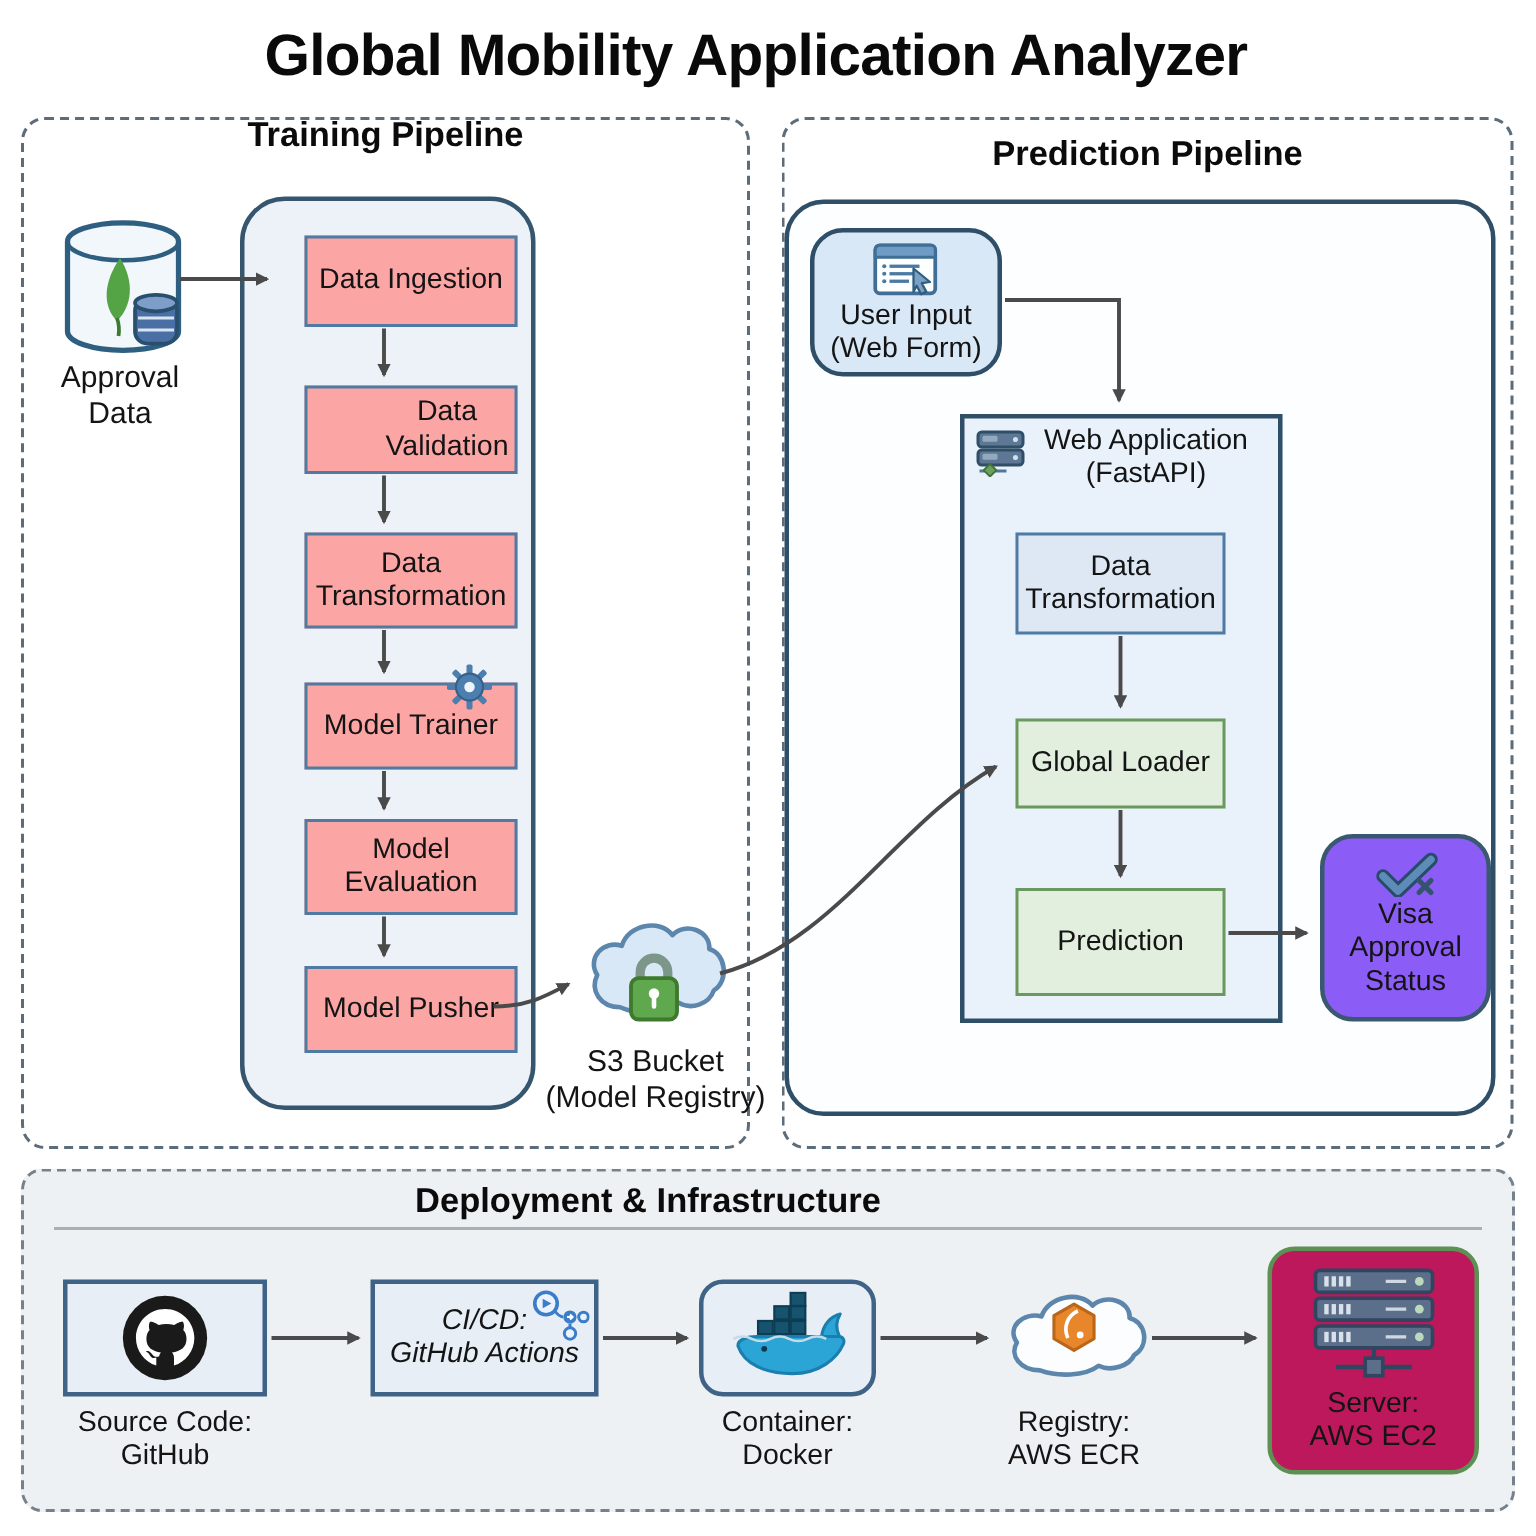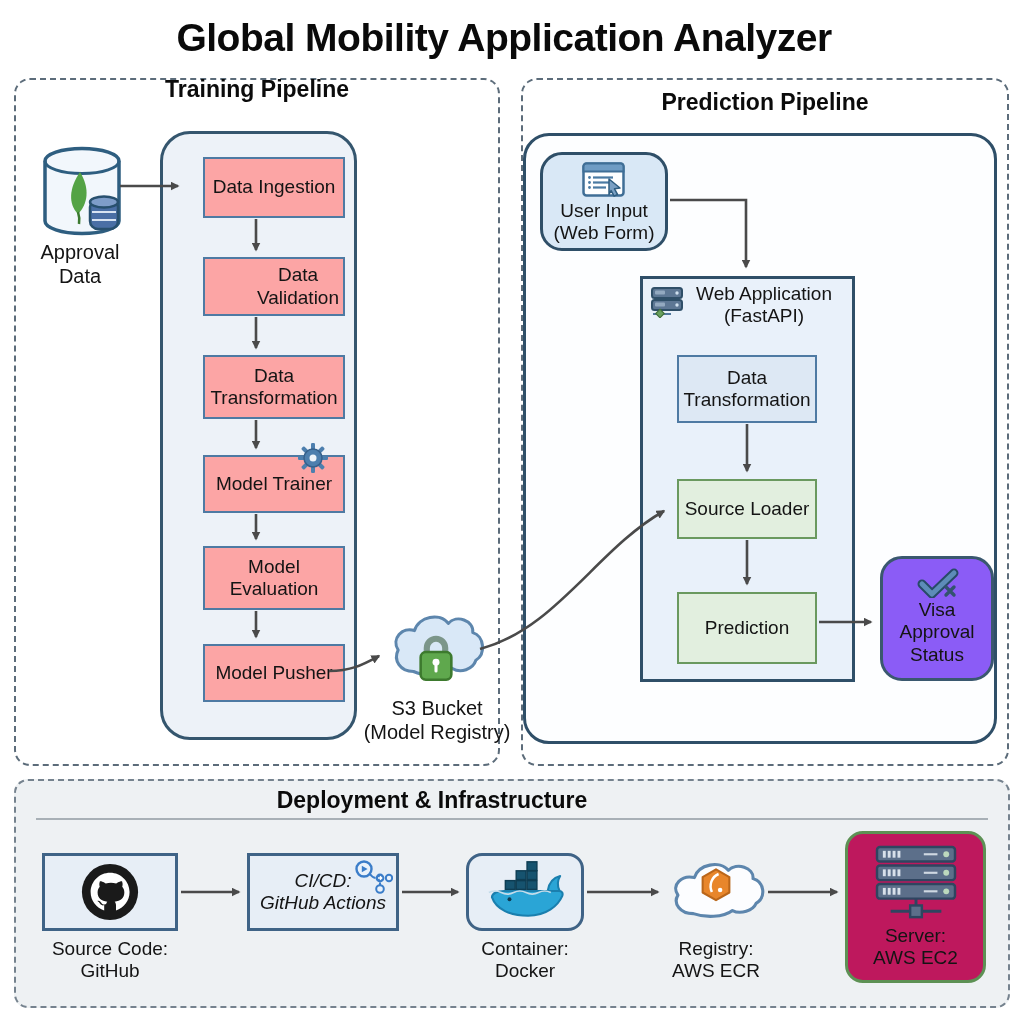--- a/index.html
+++ b/index.html
@@ -143,21 +143,21 @@
     <rect x="7" y="24.5" width="6" height="6" transform="rotate(45 10 27.5)" fill="#69a05e" stroke="#41703a" stroke-width="1.2"></rect>
   </svg>
   <div class="abs lbl" style="left:678px;top:283px;width:172px;">Web Application
 (FastAPI)</div>
 
   <div class="abs stepbox" style="left:677px;width:140px;top:355px;height:68px;background:#dde8f4;">
     <span class="lbl">Data
 Transformation</span>
   </div>
   <div class="abs stepbox greenbox" style="left:677px;width:140px;top:479px;height:60px;">
-    <span class="lbl">Source Loader</span>
+    <span class="lbl">Global Loader</span>
   </div>
   <div class="abs stepbox greenbox" style="left:677px;width:140px;top:592px;height:72px;">
     <span class="lbl">Prediction</span>
   </div>
 
   <div class="abs rounded" style="left:880px;top:556px;width:114px;height:125px;background:#8b5cf6;border:3px solid #3a586f;box-sizing:border-box;">
     <svg style="margin:9px auto 0;display:block;" width="46" height="30" viewBox="0 0 44 30">
       <path d="M7,16 L17,26 L39,5" fill="none" stroke="#274b68" stroke-width="9" stroke-linecap="round" stroke-linejoin="round"></path>
       <path d="M7,16 L17,26 L39,5" fill="none" stroke="#5d8cb8" stroke-width="5" stroke-linecap="round" stroke-linejoin="round"></path>
       <path d="M31,19 L39,27 M39,19 L31,27" stroke="#33536f" stroke-width="3.4" stroke-linecap="round"></path>

